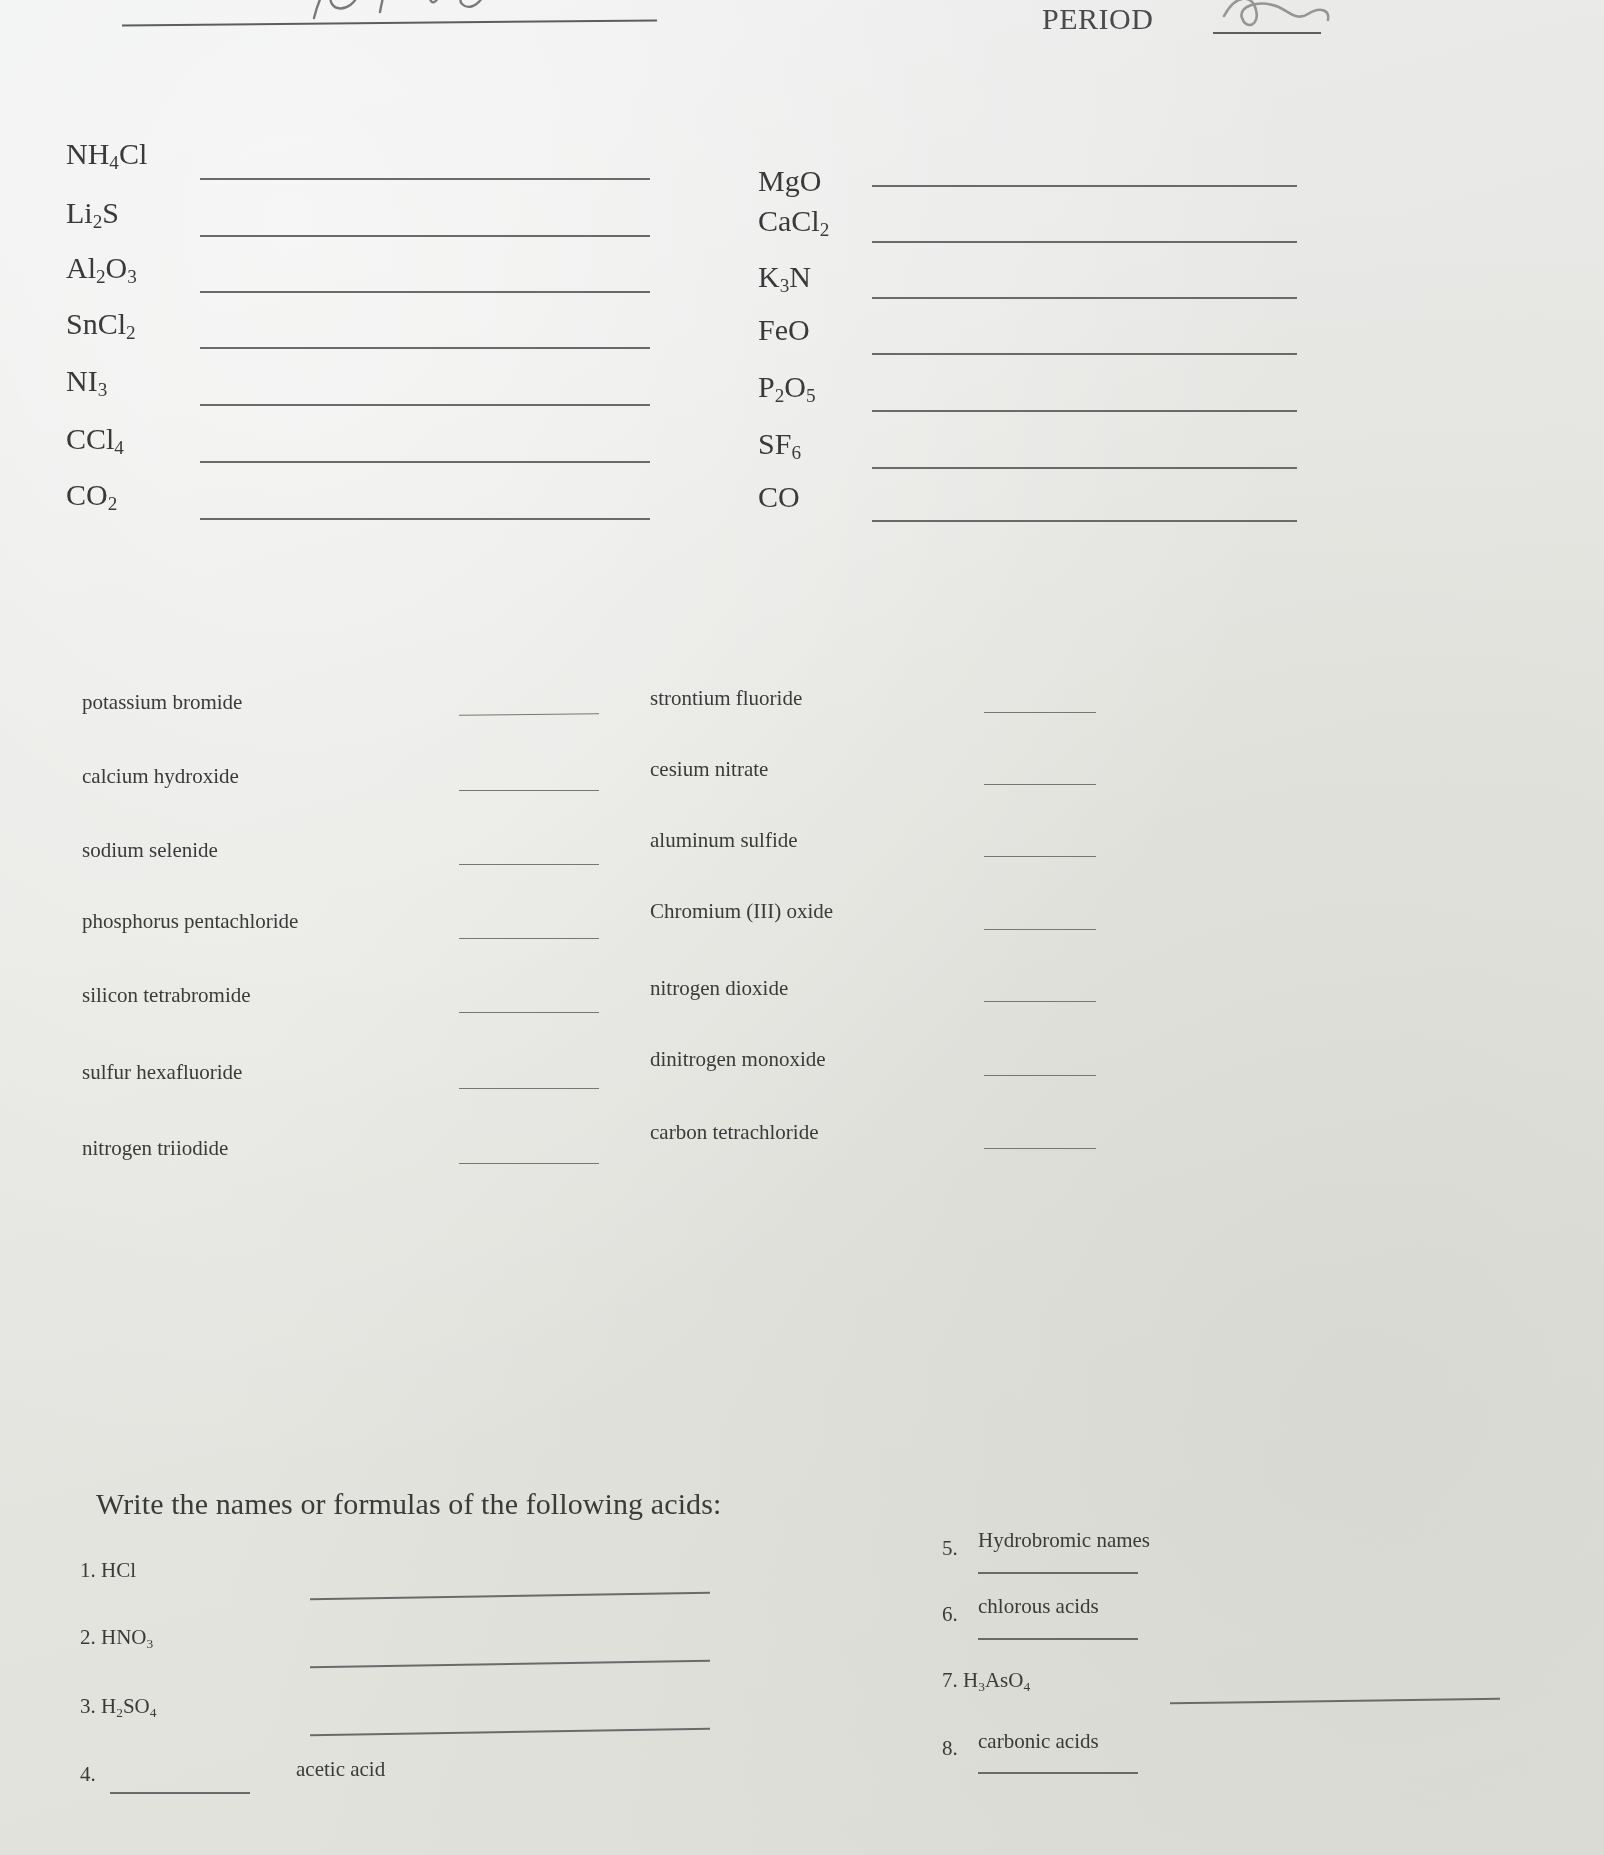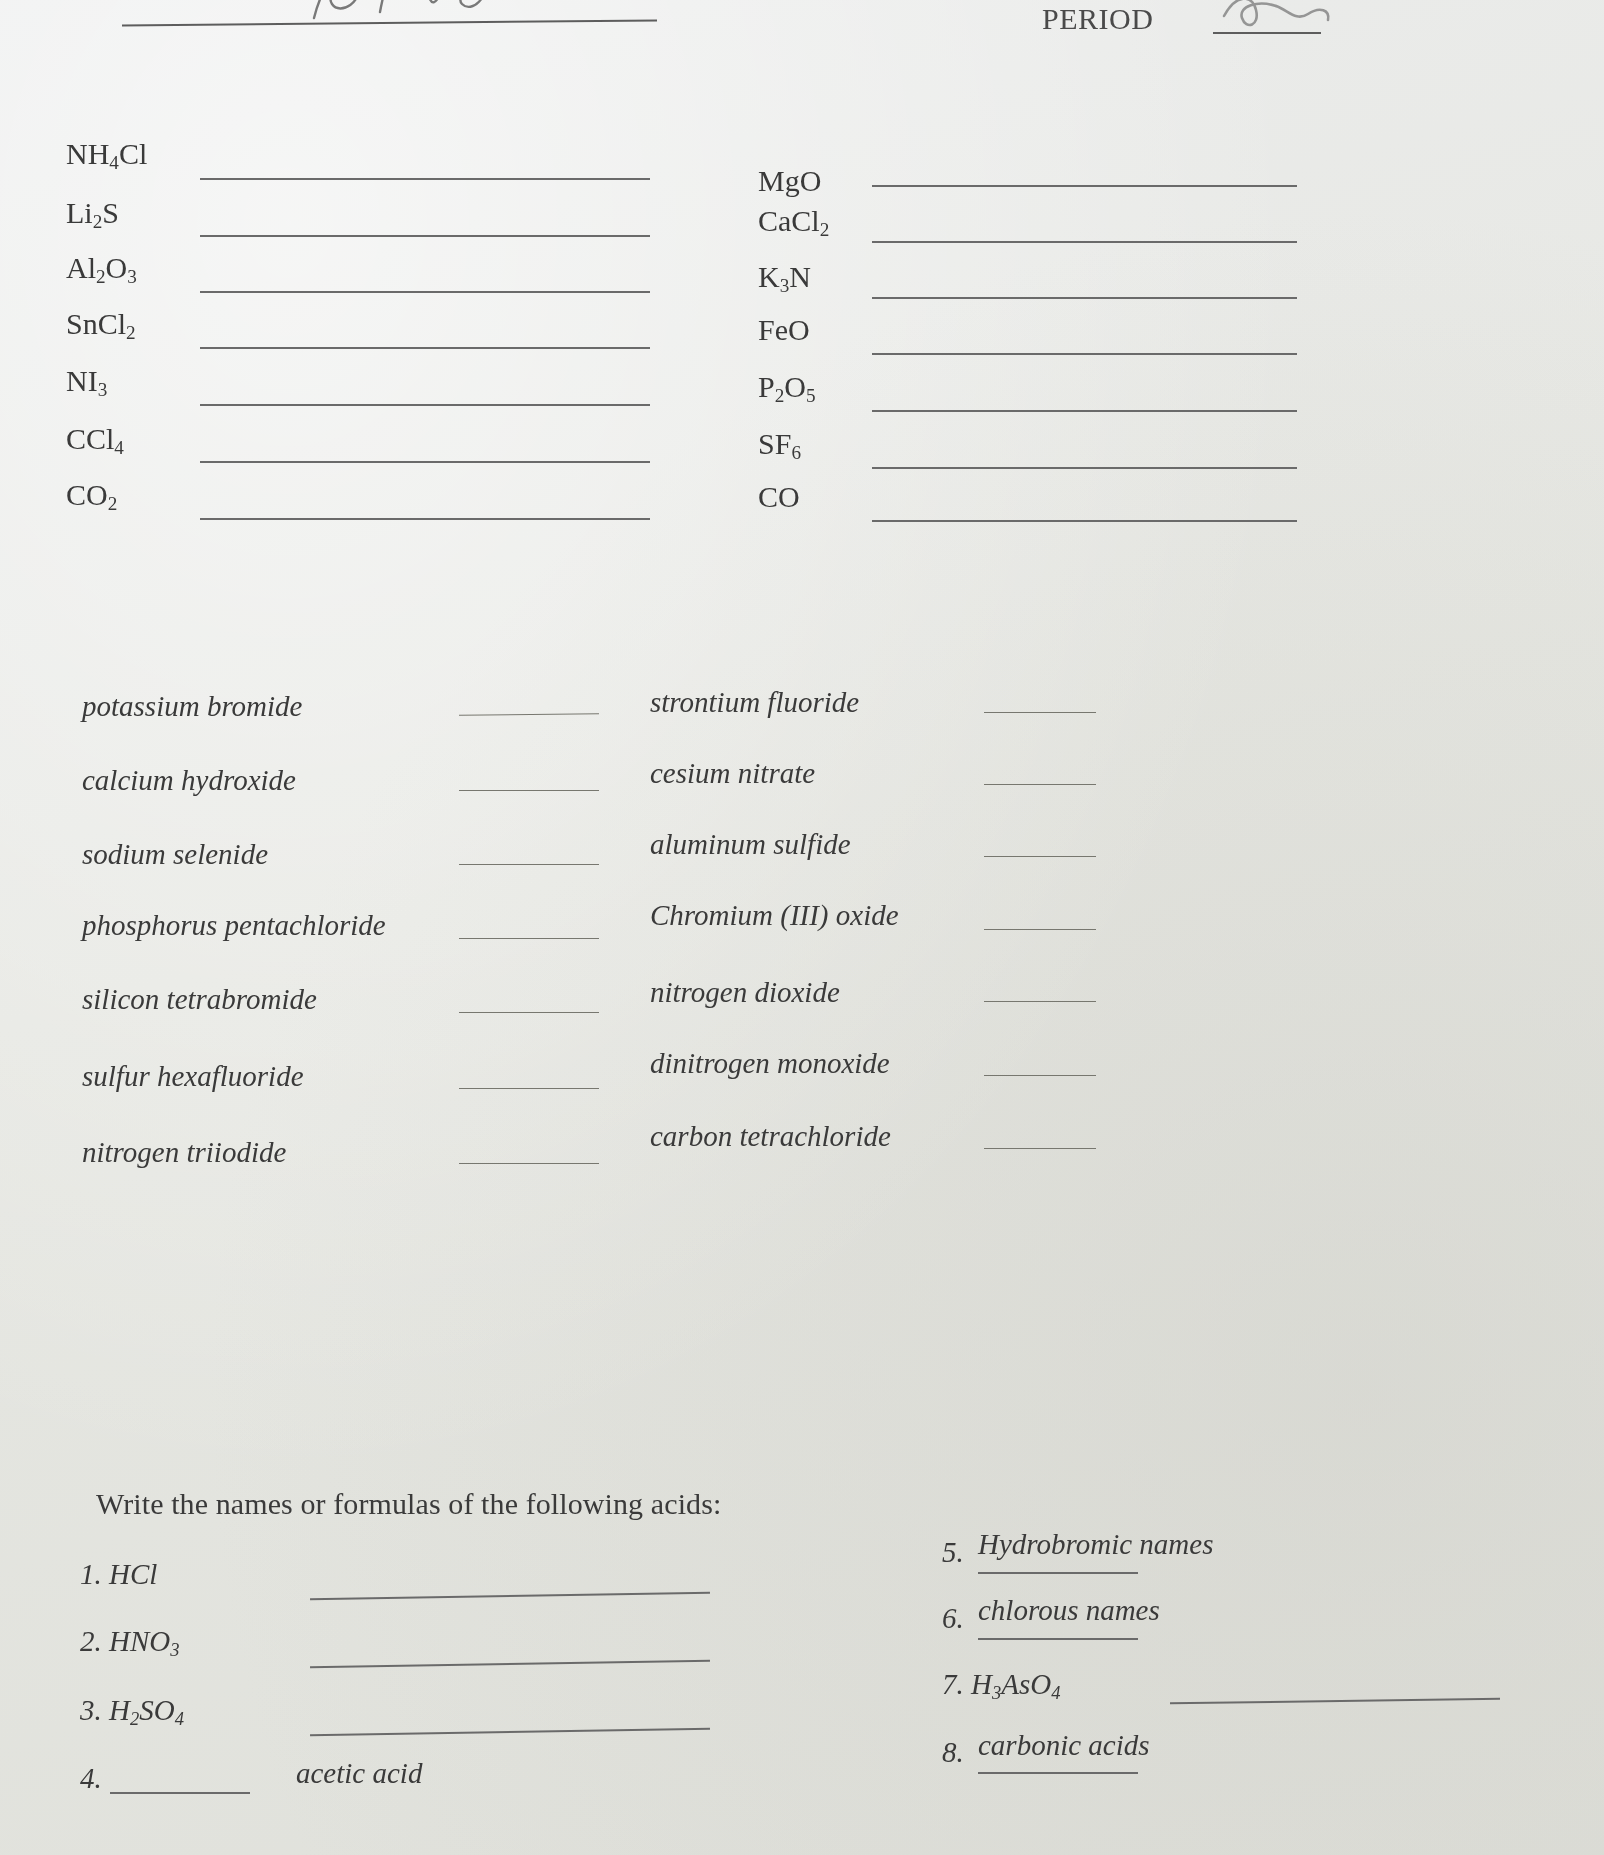--- a/index.html
+++ b/index.html
@@ -88,22 +88,21 @@
     white-space: nowrap;
     color: #3a3a3a;
   }
   .formula, .cname, .acidlabel {
     position: absolute;
     font-size: 30px;
     white-space: nowrap;
     color: #3a3a3a;
   }
   .cname, .acidlabel {
-    font-size: 29px;
-    font-style: italic;
+    font-size: 21px;
   }
   sub {
     font-size: 0.64em;
     vertical-align: -0.28em;
   }
   .blank {
     position: absolute;
     height: 0;
     border-top: 2px solid #6a6a6a;
   }
@@ -220,21 +219,21 @@
   <div class="acidlabel" style="left:296px; top:1757px;">acetic acid</div>
 
   <div class="blank" style="left:310px; top:1595px; width:400px; transform:rotate(-0.9deg);"></div>
   <div class="blank" style="left:310px; top:1663px; width:400px; transform:rotate(-0.9deg);"></div>
   <div class="blank" style="left:310px; top:1731px; width:400px; transform:rotate(-0.9deg);"></div>
   <div class="blank" style="left:110px; top:1792px; width:140px;"></div>
 
   <div class="acidlabel s3-right" style="top:1536px;">5.</div>
   <div class="acidlabel s3-rightname" style="top:1528px;">Hydrobromic names</div>
   <div class="acidlabel s3-right" style="top:1602px;">6.</div>
-  <div class="acidlabel s3-rightname" style="top:1594px;">chlorous names</div>
+  <div class="acidlabel s3-rightname" style="top:1594px;">chlorous acids</div>
   <div class="acidlabel s3-right" style="top:1668px;">7. H<sub>3</sub>AsO<sub>4</sub></div>
   <div class="acidlabel s3-right" style="top:1736px;">8.</div>
   <div class="acidlabel s3-rightname" style="top:1729px;">carbonic acids</div>
 
   <div class="blank" style="left:978px; top:1572px; width:160px;"></div>
   <div class="blank" style="left:978px; top:1638px; width:160px;"></div>
   <div class="blank" style="left:1170px; top:1700px; width:330px; transform:rotate(-0.8deg);"></div>
   <div class="blank" style="left:978px; top:1772px; width:160px;"></div>
 
 </div>

